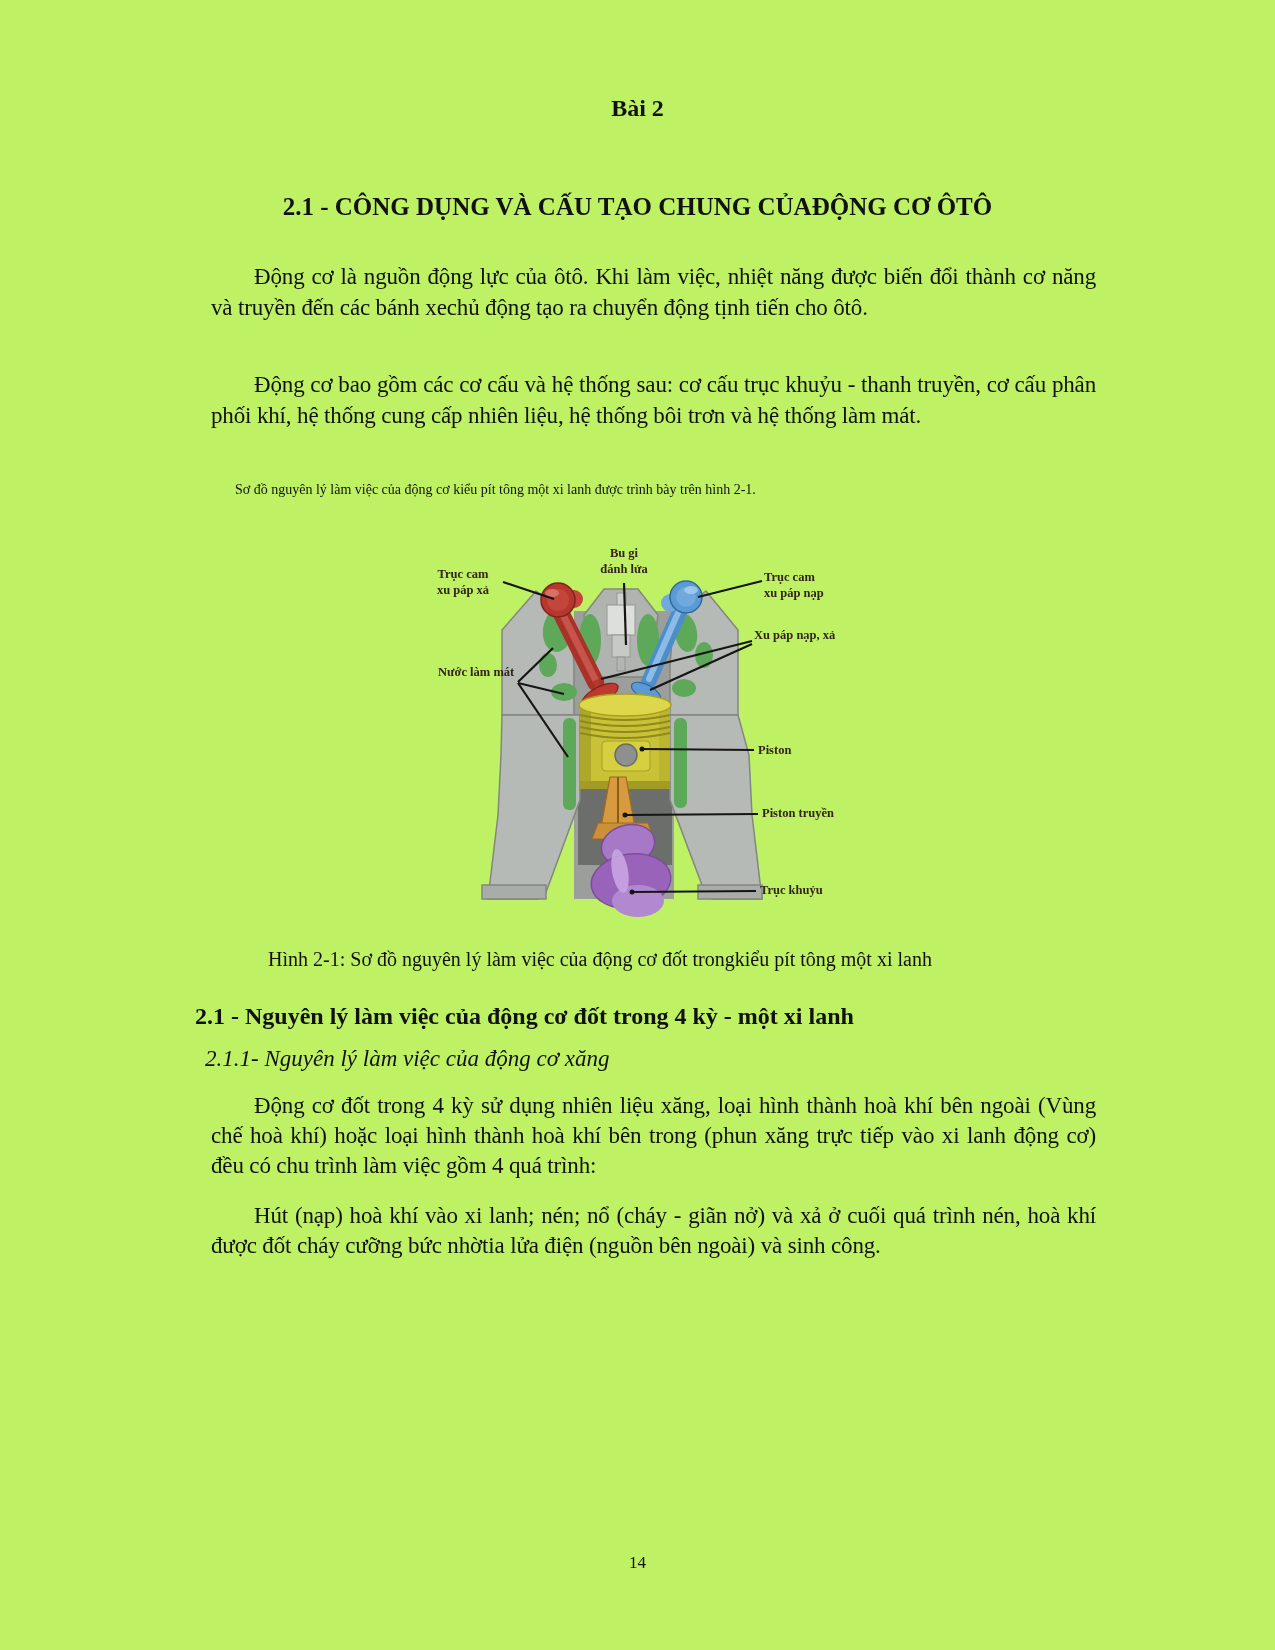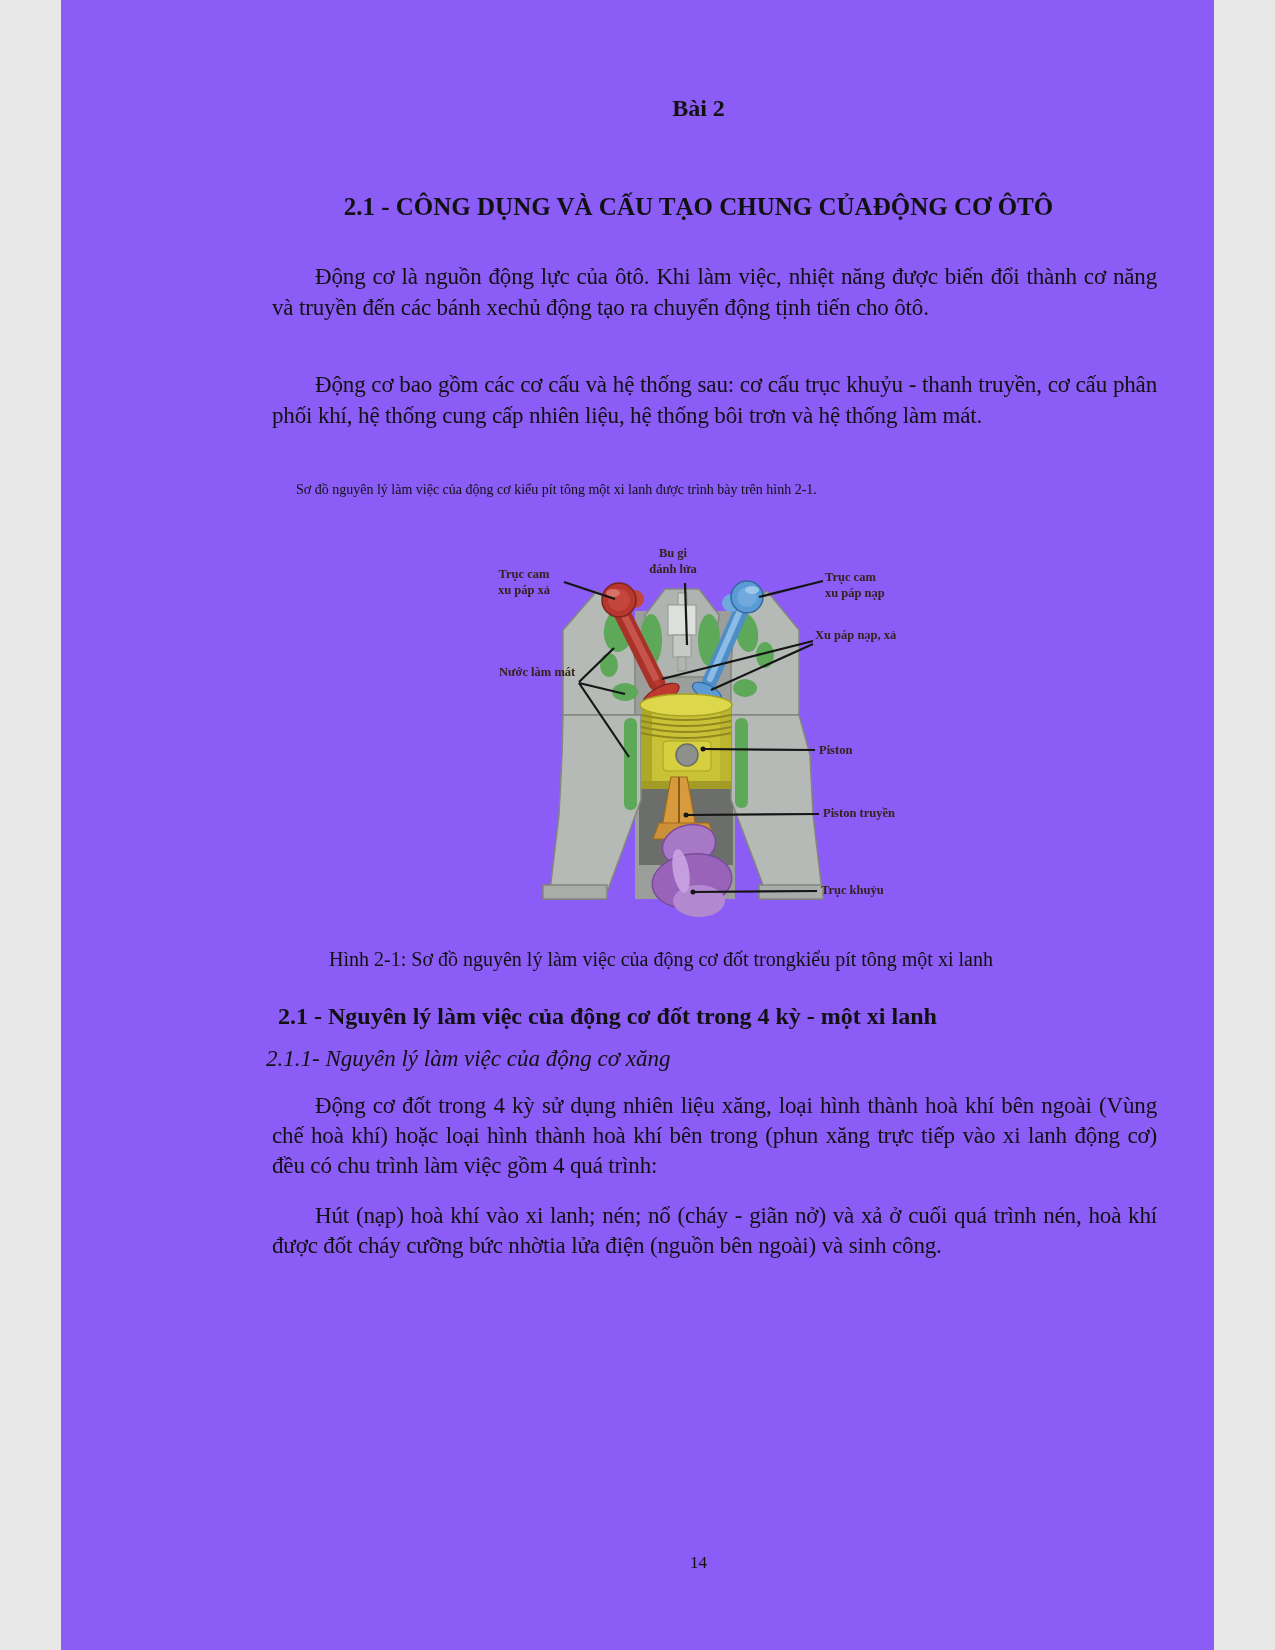--- a/index.html
+++ b/index.html
@@ -1,17 +1,17 @@
 <!DOCTYPE html>
 <html><head>
 <meta charset="utf-8">
 <style>
   html,body{margin:0;padding:0;background:#e8e8e8;}
   .page{
-    position:relative;width:1153px;height:1650px;background:#8b5cf6;
+    position:relative;width:1275px;height:1650px;background:#bef264;
     margin:0 auto;font-family:"Liberation Serif","DejaVu Serif",serif;color:#111;
     overflow:hidden;
   }
   .abs{position:absolute;}
   .h-center{left:195px;width:885px;text-align:center;font-weight:bold;}
   .h-lesson{top:95px;font-size:24px;}
   .h-title{top:141px;font-size:25px;}
   .h-sec1{top:193px;font-size:25px;}
   .body-par{
     left:195px;width:885px;font-size:23px;line-height:31px;letter-spacing:-0.15px;
@@ -21,21 +21,21 @@
   .p2{top:353px;}
   .p3{top:482px;left:195px;width:885px;font-size:14px;text-indent:40px;margin:0;}
   .figure{left:398px;top:515px;width:460px;height:405px;}
   .figure svg{position:absolute;left:0;top:0;}
   .lbl{
     position:absolute;font-family:"Liberation Serif","DejaVu Serif",serif;
     font-weight:bold;font-size:12.5px;line-height:1.3;color:#33231a;white-space:nowrap;
   }
   .lbl-center{text-align:center;}
   .caption{top:948px;left:195px;width:810px;text-align:center;font-size:20px;}
-  .h-sec2{top:1003px;left:195px;width:900px;font-weight:bold;font-size:24px;margin-left:22px;}
+  .h-sec2{top:1003px;left:195px;width:900px;font-weight:bold;font-size:24px;}
   .h-sub{top:1046px;left:205px;width:880px;font-style:italic;font-size:23px;}
   .h-sub .subtitle{}
   .p4{top:1075px;line-height:30px;}
   .p5{top:1185px;line-height:30px;}
   .page-number{top:1553px;left:195px;width:885px;text-align:center;font-size:17px;}
 </style>
 </head>
 <body>
 
 <div class="page">
@@ -151,21 +151,21 @@
         <circle cx="244" cy="234" r="2.5"></circle>
         <circle cx="227" cy="300" r="2.5"></circle>
         <circle cx="234" cy="377" r="2.5"></circle>
       </g>
     </svg>
 
     <div class="lbl lbl-center" style="left:28px;top:51px;width:74px;">
       <div>Trục cam</div>
       <div>xu páp xả</div>
     </div>
-    <div class="lbl lbl-center" style="left:169px;top:30px;width:90px;">
+    <div class="lbl lbl-center" style="left:181px;top:30px;width:90px;">
       <div>Bu gi</div>
       <div>đánh lửa</div>
     </div>
     <div class="lbl" style="left:366px;top:54px;">
       <div>Trục cam</div>
       <div>xu páp nạp</div>
     </div>
     <div class="lbl" style="left:356px;top:112px;">Xu páp nạp, xả</div>
     <div class="lbl" style="left:40px;top:149px;">Nước làm mát</div>
     <div class="lbl" style="left:360px;top:227px;">Piston</div>

